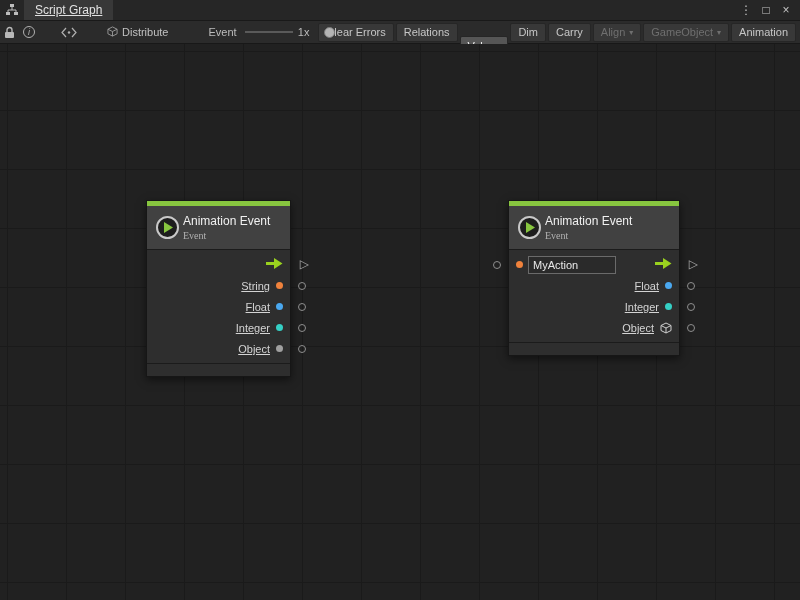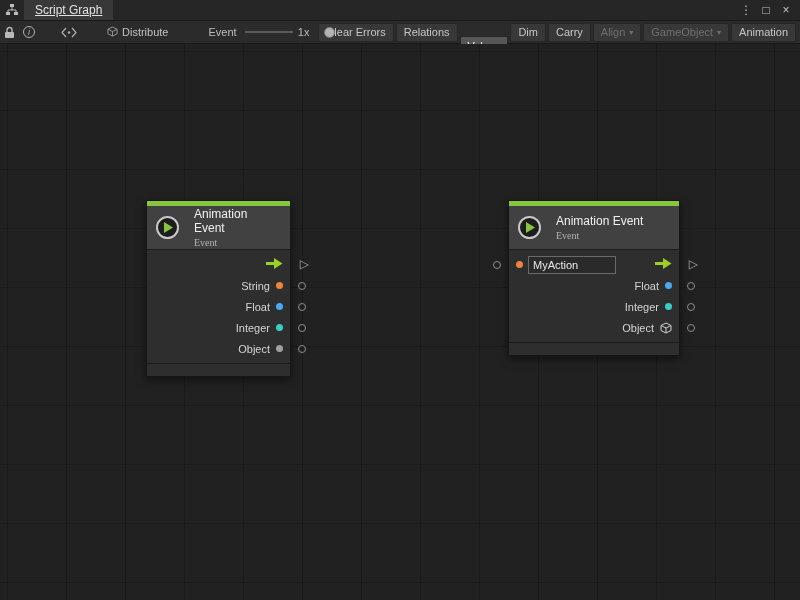--- a/index.html
+++ b/index.html
@@ -64,38 +64,38 @@
     background-size:59px 59px;
     background-position:7px 7px;
   }
 
   
   .node {
     position:absolute; background:#2e2e2e; border:1px solid #161616;
     box-shadow:0 3px 8px rgba(0,0,0,0.5);
   }
   .accent { height:5px; background:#87c53f; }
-  .nheader { background:#414141; display:flex; align-items:center; gap:15px; padding:5px 9px; height:43px; }
+  .nheader { background:#414141; display:flex; align-items:center; gap:4px; padding:5px 9px; height:43px; }
   .play {
     width:23px; height:23px; border-radius:50%; background:#1d1d1d;
     border:2px solid #c9c9c9; display:flex; align-items:center; justify-content:center;
     flex:0 0 auto;
   }
   .play svg { margin-left:2px; }
   .ntitles { display:flex; flex-direction:column; }
   .ntitle { font-size:12px; color:#f0f0f0; }
   .nsub { font-size:10px; color:#b2b2b2; margin-top:2px;font-family:Liberation Serif, serif; }
   .nbody { border-top:1px solid #1b1b1b; padding:4px 0; }
   .prow {
     height:21px; display:flex; align-items:center; justify-content:flex-end;
     gap:6px; padding:0 7px; position:relative; font-size:11px; color:#d4d4d4;
   }
   .prow.main { justify-content:flex-start; gap:5px; }
   .spacer { flex:1; }
-  .plabel { color:#d4d4d4; }
+  .plabel { color:#d4d4d4;text-decoration:underline; }
   .dot { width:7px; height:7px; border-radius:50%; flex:0 0 auto; }
   .c-string { background:#f0823c; }
   .c-float { background:#4aa8f0; }
   .c-integer { background:#35d0c5; }
   .c-object { background:#a0a0a0; }
   .sock {
     position:absolute; width:8px; height:8px; border:1px solid #8e8e8e;
     border-radius:50%; top:50%; transform:translateY(-50%);
   }
   .sock.out { right:-16px; }

